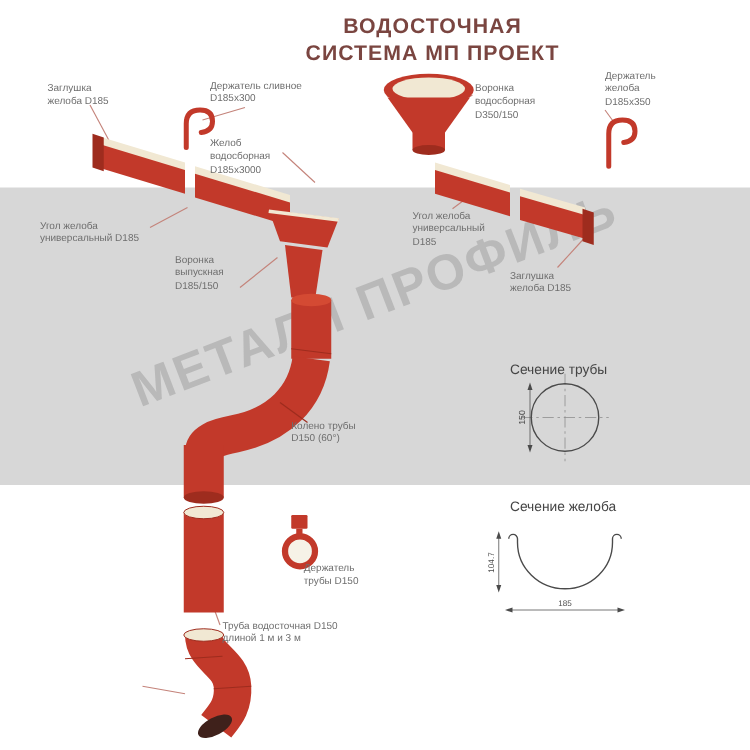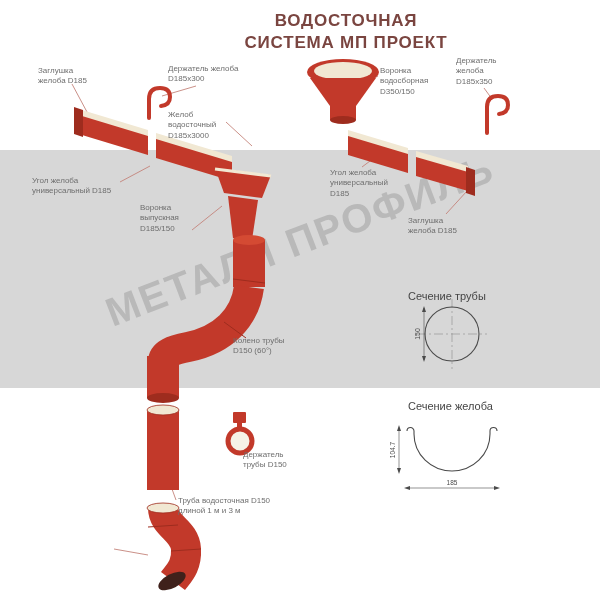--- a/index.html
+++ b/index.html
@@ -141,24 +141,24 @@
       <text x="452" y="485" text-anchor="middle" font-size="6.5" fill="#4a4a4a">185</text>
     </g>
   </svg>
 
   <header class="title">
     <div>ВОДОСТОЧНАЯ</div>
     <div>СИСТЕМА МП ПРОЕКТ</div>
   </header>
 
   <div class="lbl" style="left:38px; top:66px; width:64px">Заглушка желоба D185</div>
-  <div class="lbl" style="left:168px; top:64px; width:90px">Держатель желоба D185х300</div>
+  <div class="lbl" style="left:168px; top:64px; width:90px">Держатель сливное D185х300</div>
   <div class="lbl" style="left:380px; top:66px; width:62px">Воронка водосборная D350/150</div>
-  <div class="lbl" style="left:456px; top:56px; width:52px">Держатель желоба D185х350</div>
-  <div class="lbl" style="left:168px; top:110px; width:58px">Желоб водосточный D185х3000</div>
+  <div class="lbl" style="left:484px; top:56px; width:52px">Держатель желоба D185х350</div>
+  <div class="lbl" style="left:168px; top:110px; width:58px">Желоб водосборная D185х3000</div>
   <div class="lbl" style="left:32px; top:176px; width:92px">Угол желоба универсальный D185</div>
   <div class="lbl" style="left:330px; top:168px; width:66px">Угол желоба универсальный D185</div>
   <div class="lbl" style="left:140px; top:203px; width:52px">Воронка выпускная D185/150</div>
   <div class="lbl" style="left:408px; top:216px; width:64px">Заглушка желоба D185</div>
   <div class="lbl" style="left:233px; top:336px; width:62px">Колено трубы D150 (60°)</div>
   <div class="lbl" style="left:243px; top:450px; width:52px">Держатель трубы D150</div>
   <div class="lbl" style="left:178px; top:496px; width:102px">Труба водосточная D150 длиной 1 м и 3 м</div>
 
   <div class="sec-title" style="left:408px; top:290px">Сечение трубы</div>
   <div class="sec-title" style="left:408px; top:400px">Сечение желоба</div>

